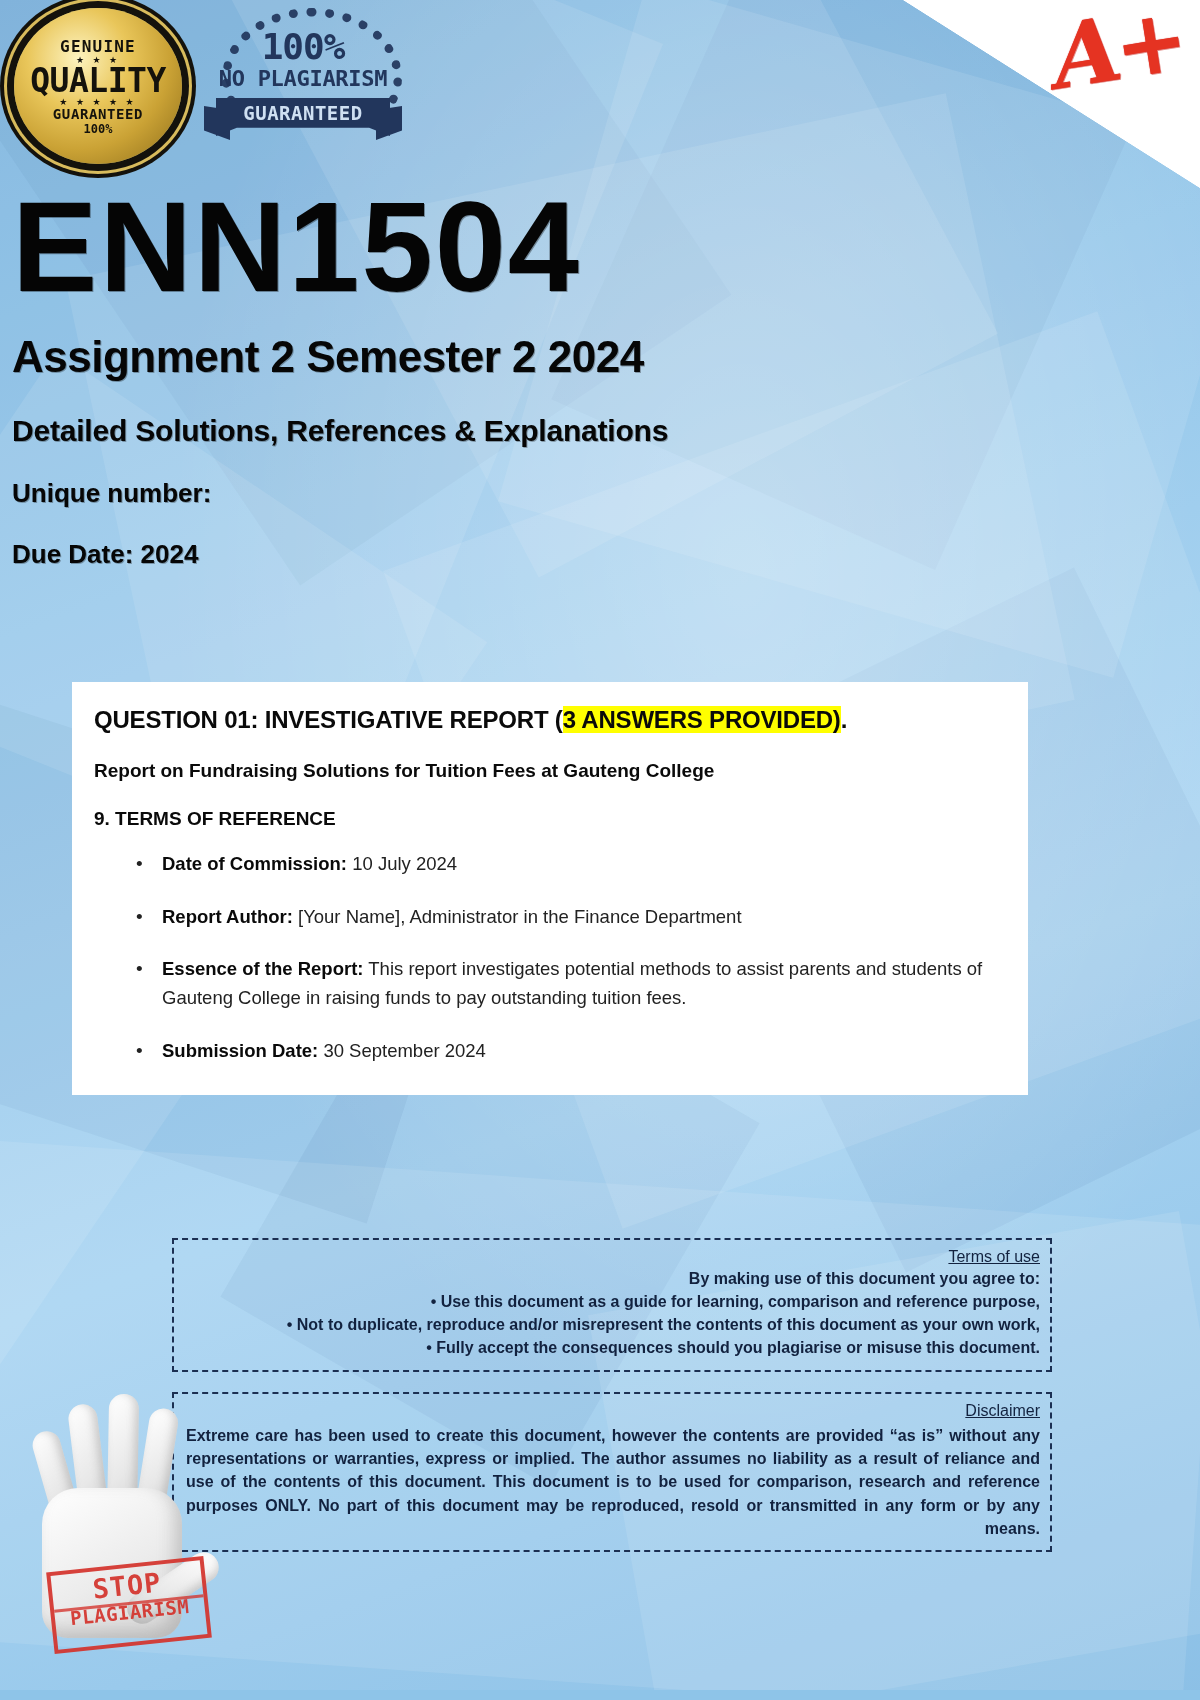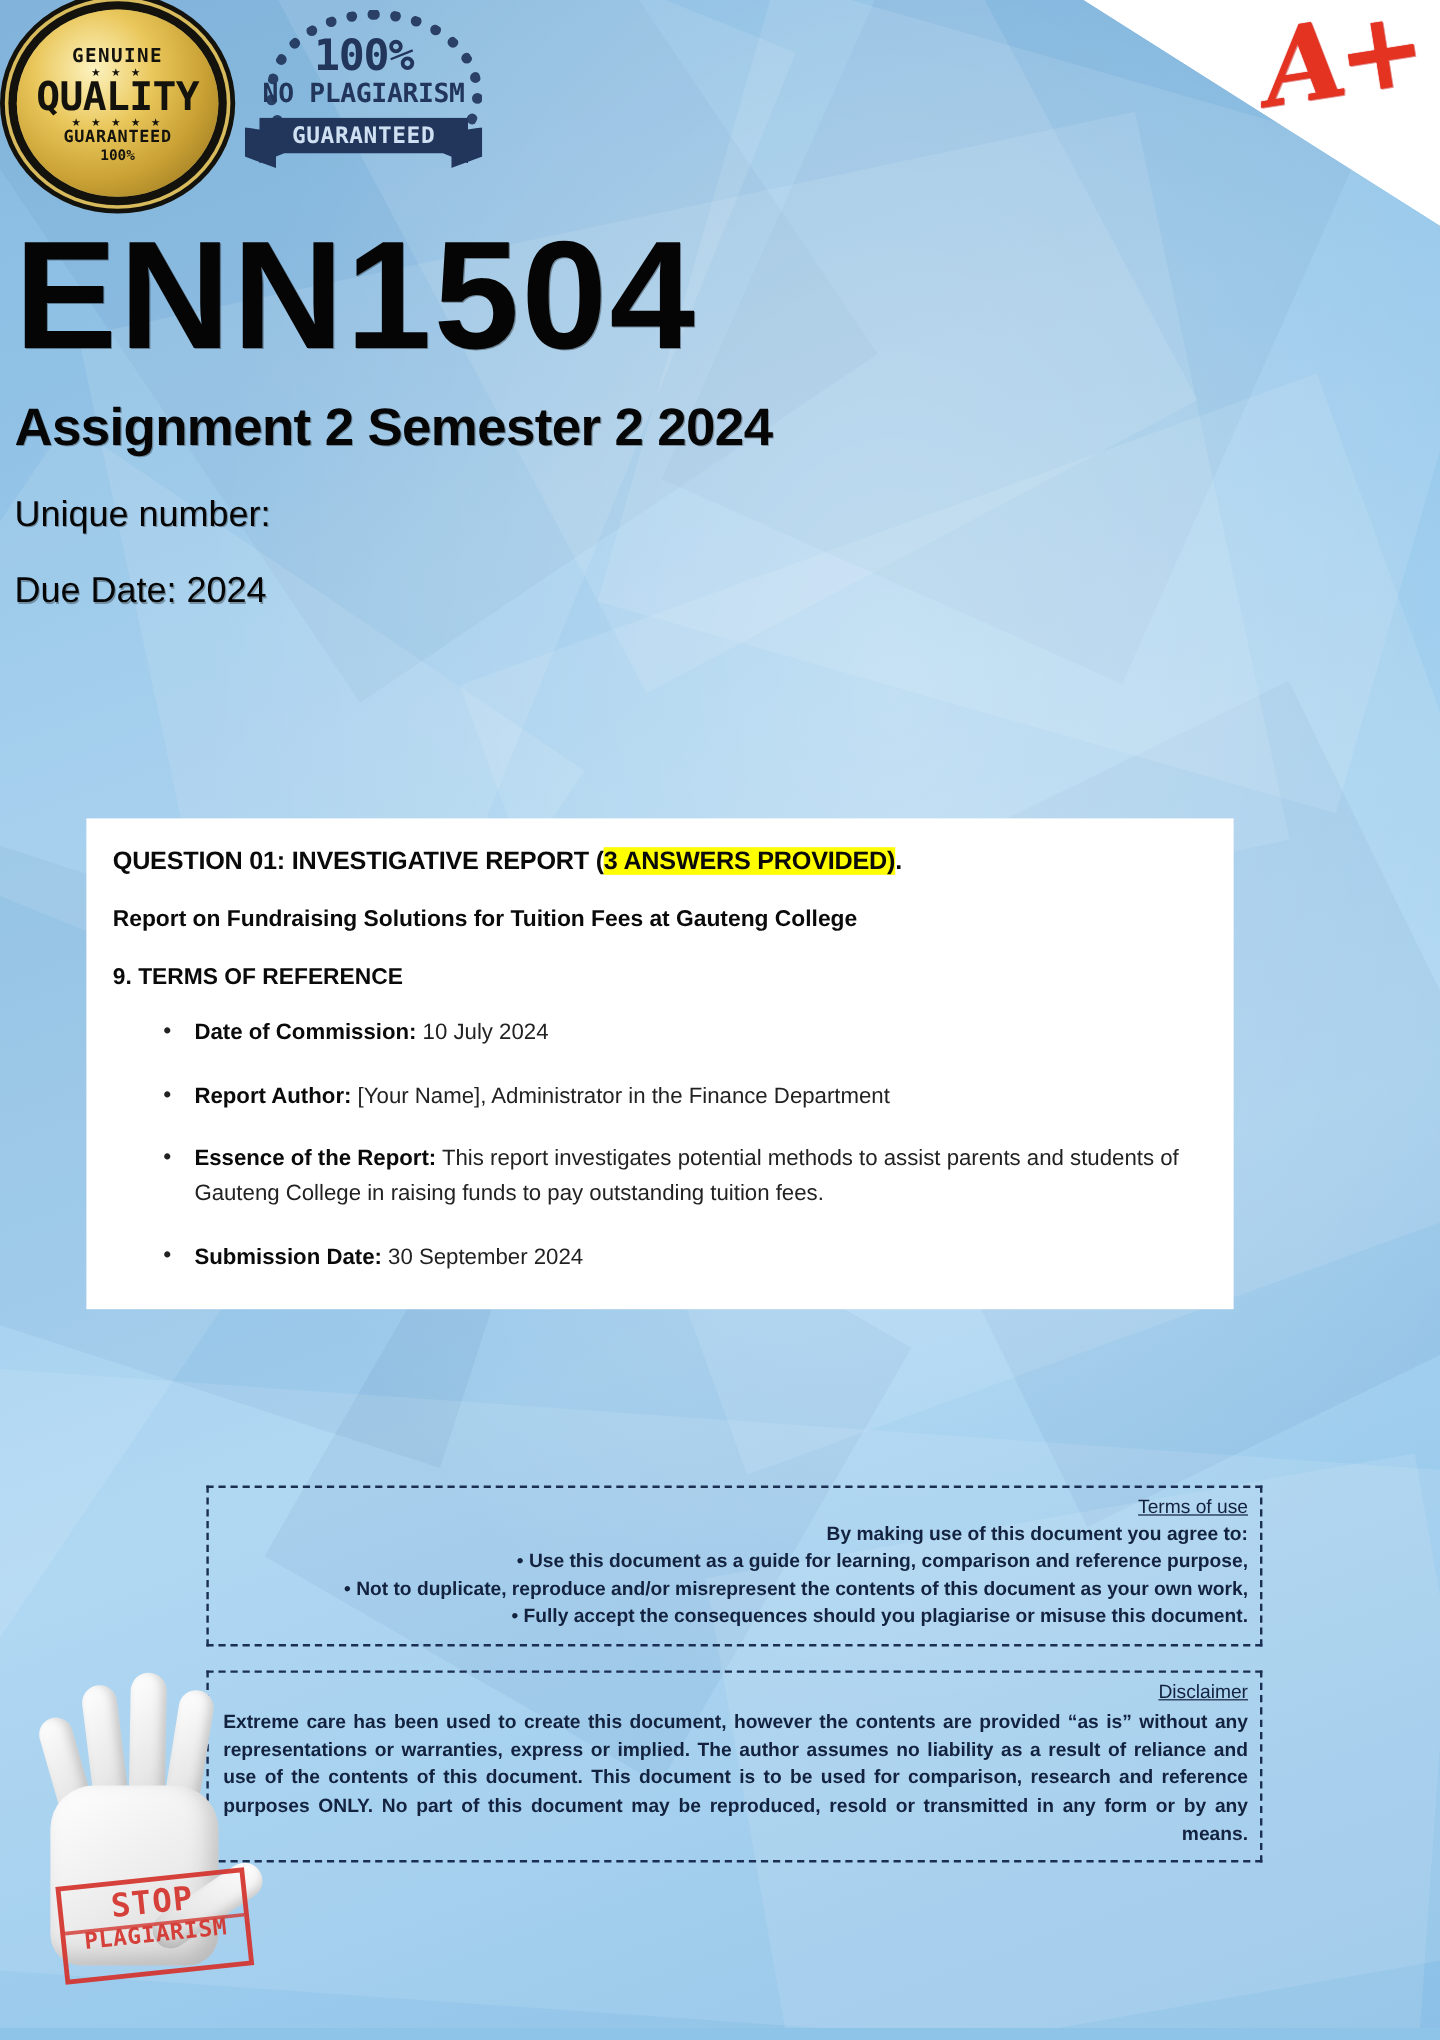--- a/index.html
+++ b/index.html
@@ -110,31 +110,31 @@
   }
   #assignment-line{
     margin-top:18px;font-size:44px;font-weight:700;color:#060606;
     letter-spacing:-0.5px;text-shadow:1px 1px 0 rgba(0,0,0,.3);
   }
   #solutions-line{
     margin-top:32px;font-size:30px;font-weight:700;color:#060606;
     letter-spacing:-0.2px;text-shadow:1px 1px 0 rgba(0,0,0,.3);
   }
   #unique-line,#due-line{
-    margin-top:30px;font-size:30px;font-weight:400;color:#060606;
+    margin-top:30px;font-size:26px;font-weight:700;color:#060606;
     text-shadow:1px 1px 0 rgba(0,0,0,.3);
   }
   
   #content-card{
     position:absolute;left:72px;top:682px;width:956px;
     background:#ffffff;
     padding:24px 22px 26px 22px;box-sizing:border-box;
   }
   #q-heading{
-    font-size:21px;font-weight:700;color:#0a0a0a;margin:0 0 26px 0;
+    font-size:24px;font-weight:700;color:#0a0a0a;margin:0 0 26px 0;
     letter-spacing:-0.2px;
   }
   #q-heading .hl{background:#ffff00;}
   #report-title{font-size:19px;font-weight:700;color:#0a0a0a;margin:0 0 26px 0;}
   #tor-heading{font-size:19px;font-weight:700;color:#0a0a0a;margin:0 0 20px 0;}
   ul.tor{list-style:none;margin:0;padding:0;}
   ul.tor li{
     position:relative;padding-left:68px;margin-bottom:24px;
     font-size:18.5px;color:#222;line-height:1.55;margin-top:16px;
   }
@@ -240,20 +240,21 @@
   <div class="pc-100">100%</div>
   <div class="pc-np">NO PLAGIARISM</div>
   <div class="rtail-l"></div>
   <div class="rtail-r"></div>
   <div class="ribbon">GUARANTEED</div>
 </div>
 
 <div id="cover">
   <div id="course-code">ENN1504</div>
   <div id="assignment-line">Assignment 2 Semester 2 2024</div>
+  <div id="solutions-line">Detailed Solutions, References &amp; Explanations</div>
   <div id="unique-line">Unique number:</div>
   <div id="due-line">Due Date: 2024</div>
 </div>
 
 <div id="content-card">
   <div id="q-heading">
     <span>QUESTION 01: INVESTIGATIVE REPORT (</span><span class="hl">3 ANSWERS PROVIDED)</span><span>.</span>
   </div>
   <div id="report-title">Report on Fundraising Solutions for Tuition Fees at Gauteng College</div>
   <div id="tor-heading">9. TERMS OF REFERENCE</div>

